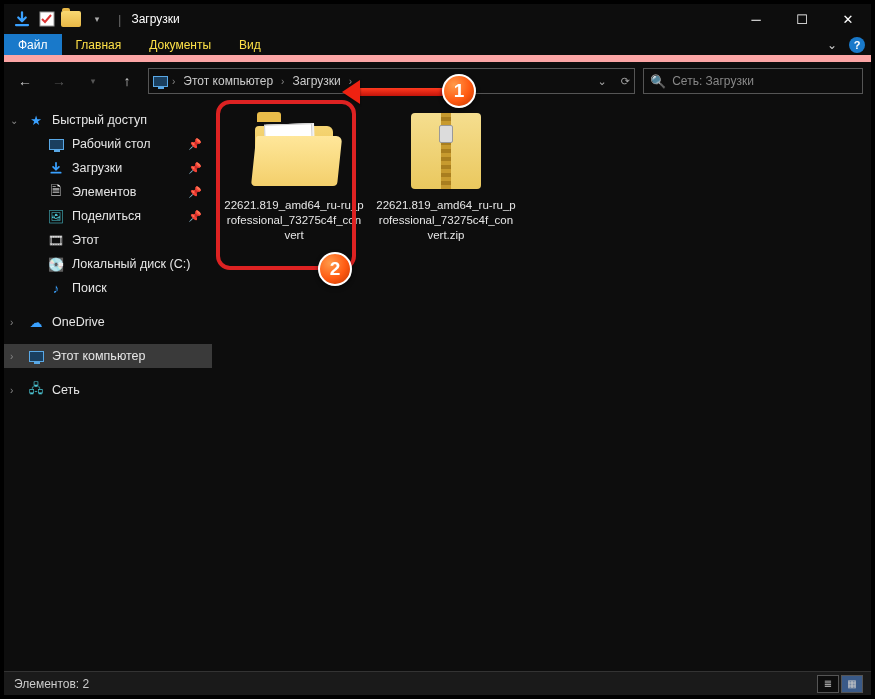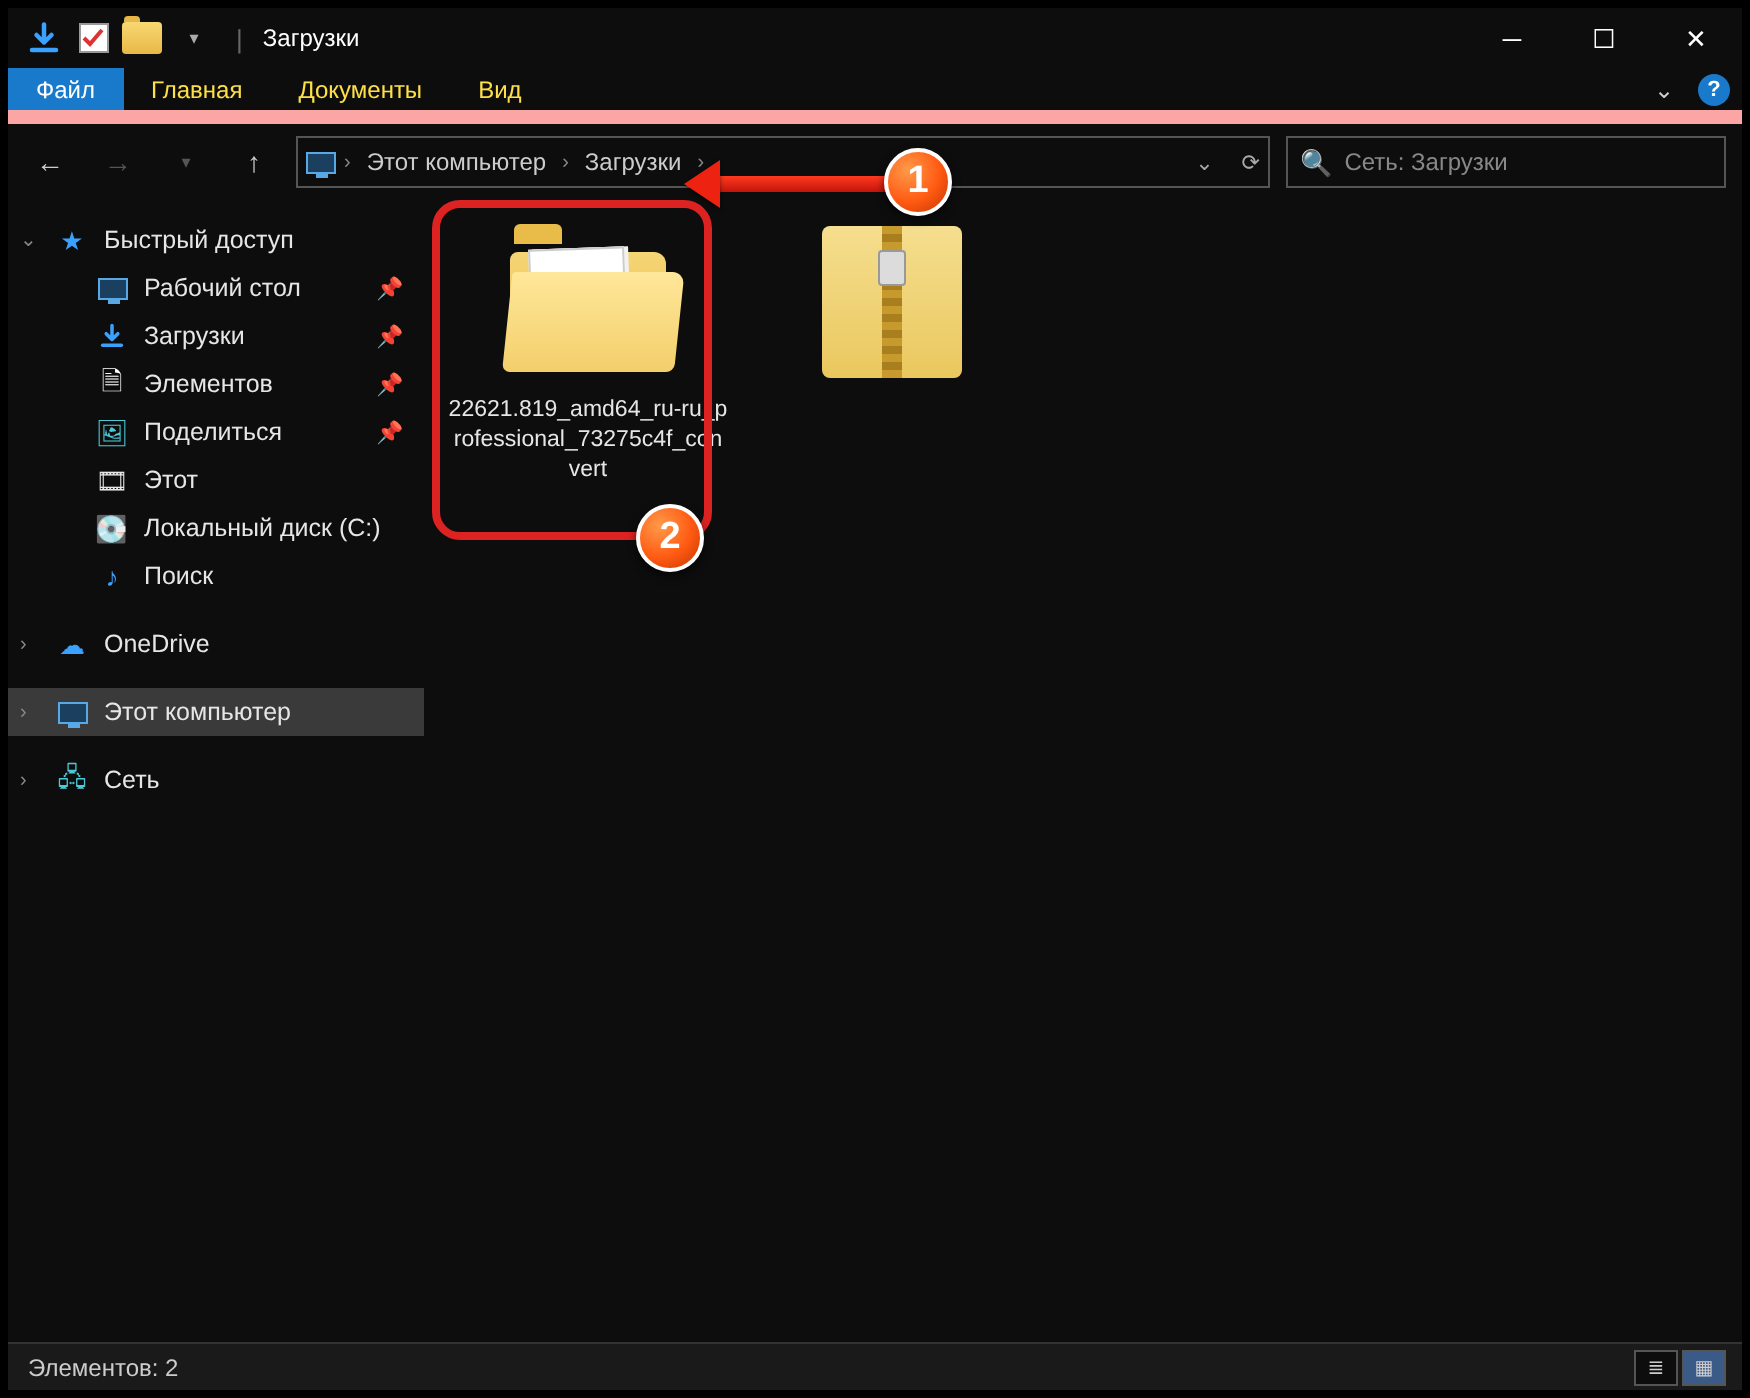--- a/index.html
+++ b/index.html
@@ -235,20 +235,21 @@
         <span style="word-break:break-all;">22621.819_amd64_ru-ru_professional_73275c4f_convert</span>
       </div>
       <div class="file-item">
         <div class="file-thumb">
           <div class="zip-big">
               <div class="body2"></div>
               <div class="zipper"></div>
               <div class="pull"></div>
             </div>
         </div>
+        <span style="word-break:break-all;">22621.819_amd64_ru-ru_professional_73275c4f_convert.zip</span>
       </div>
 
       <div class="highlight-box" style="left:4px; top:0px; width:140px; height:170px;"></div>
       <div class="anno-bubble" style="left:106px; top:152px;">2</div>
     </div>
   </div>
 
   <div class="statusbar">
     <span>Элементов: 2</span>
     <div class="view-toggles">

